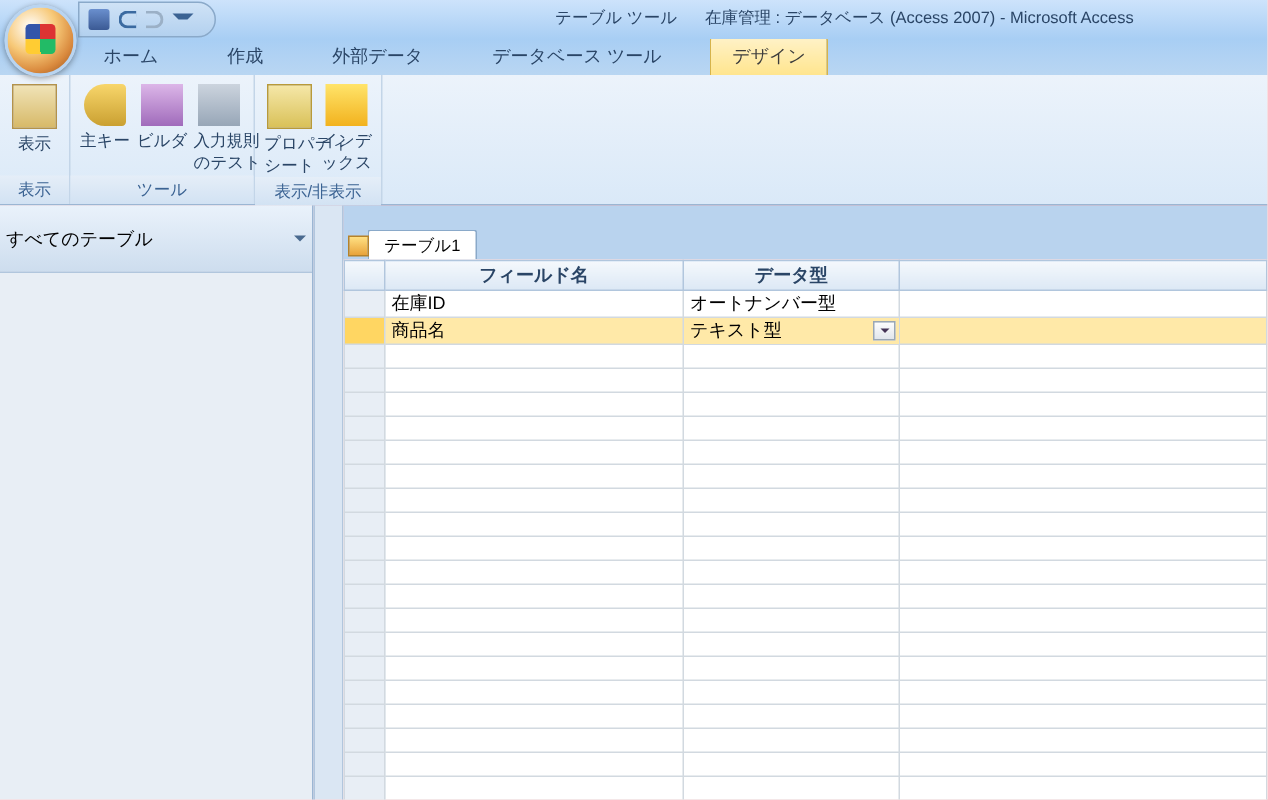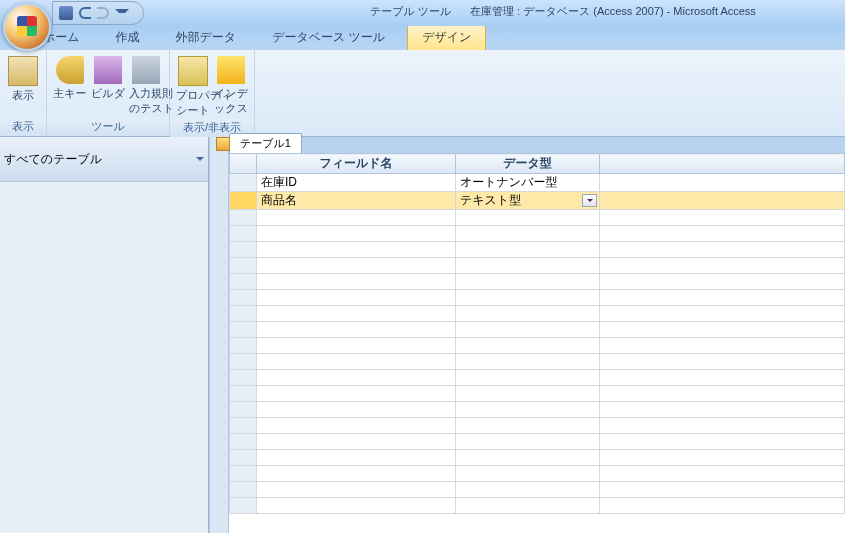--- a/index.html
+++ b/index.html
@@ -8,21 +8,21 @@
 
 .titlebar{height:26px;background:linear-gradient(#cde3fb,#a8cef4);display:flex;align-items:center;position:relative}
 .orb{width:44px;height:44px;border-radius:50%;background:radial-gradient(circle at 35% 30%,#fff,#f7c978 40%,#d9893d 70%,#8b4a1b);border:2px solid #b9d4f0;position:absolute;left:3px;top:3px;z-index:5;box-shadow:0 1px 4px rgba(0,0,0,.4)}
 .orb-inner{width:20px;height:20px;margin:11px auto;background:conic-gradient(#d33 0 90deg,#2b6 0 180deg,#fc3 0 270deg,#35a 0 360deg);border-radius:3px}
 .qat{margin-left:52px;height:22px;background:linear-gradient(#cfe2f6,#b3d1ef);border:1px solid #8aa9c9;border-radius:0 18px 18px 0;padding:0 14px 0 6px;display:flex;align-items:center;gap:6px}
 .qat span{width:14px;height:14px;display:inline-block}
 .title-tool{position:absolute;left:370px;top:4px;color:#2a4566;font-size:11px}
 .title-db{position:absolute;left:470px;top:4px;color:#2a4566;font-size:11px}
 
 
-.tabs{display:flex;align-items:flex-end;height:24px;padding-left:29px;background:linear-gradient(#a8cef4,#b9d6f2);gap:8px}
+.tabs{display:flex;align-items:flex-end;height:24px;padding-left:55px;background:linear-gradient(#a8cef4,#b9d6f2);gap:18px}
 .tab{padding:4px 14px;color:#2a4566;cursor:default;font-size:12px}
 .tab.ctx{background:linear-gradient(#fff2c8,#ffe58e);border:1px solid #d6b34b;border-bottom:none;border-radius:3px 3px 0 0;color:#3c3c3c}
 
 
 .ribbon{height:86px;background:linear-gradient(#ecf3fb,#dae9f8);border-bottom:1px solid #9bb6d3;display:flex}
 .group{border-right:1px solid #c3d5e8;display:flex;flex-direction:column;padding:2px 6px 0}
 .group-body{flex:1;display:flex;align-items:flex-start;gap:4px}
 .group-label{text-align:center;color:#3b6393;font-size:11px;padding:2px 0;background:linear-gradient(#e5eef8,#d2e2f3);margin:0 -6px}
 .big{width:34px;text-align:center;font-size:11px;color:#2a4566;padding-top:4px}
 .big .ico{width:28px;height:28px;margin:0 auto 2px;display:block}
@@ -31,21 +31,21 @@
 .ic{display:inline-block;width:14px;height:14px}
 
 
 .body{display:flex;height:397px}
 .nav{width:208px;background:#e8eef5;border-right:1px solid #9bb6d3;display:flex;flex-direction:column}
 .nav-hdr{height:20px;background:linear-gradient(#eaf2fb,#cdddee);border-bottom:1px solid #b1c6dd;display:flex;align-items:center;padding:12px 4px;justify-content:space-between}
 .nav-collapse{width:18px;background:#dae6f3;border-left:1px solid #b1c6dd;border-right:1px solid #b1c6dd}
 
 
 .design{flex:1;display:flex;flex-direction:column}
-.tabbar{height:16px;background:#b9d3ee;display:flex;align-items:flex-end;}
+.tabbar{height:36px;background:#b9d3ee;display:flex;align-items:flex-end;padding-left:16px}
 .dtab{background:#fff;border:1px solid #8aa9c9;border-bottom:none;padding:2px 10px;font-size:11px;border-radius:2px 2px 0 0;position:relative}
 .dtab::before{content:"";position:absolute;width:12px;height:12px;left:-14px;top:3px;background:linear-gradient(#ffe083,#e9a33a);border:1px solid #b6822a}
 .grid{flex:1;background:#fff;overflow:hidden;position:relative}
 table.dg{width:100%;border-collapse:collapse;font-size:12px}
 .dg th{background:linear-gradient(#f4f8fc,#dce8f5);border:1px solid #b1c6dd;font-weight:bold;padding:1px 4px;color:#2a4566}
 .dg td{border:1px solid #d2d9e0;padding:0 4px;height:15px}
 .rowsel{width:18px;background:#e8eef5;border-right:1px solid #b1c6dd}
 .dg tr.active td:not(.rowsel){background:#ffe9a8}
 .dg tr.active .rowsel{background:#ffd662}
 .celldrop{position:relative}

